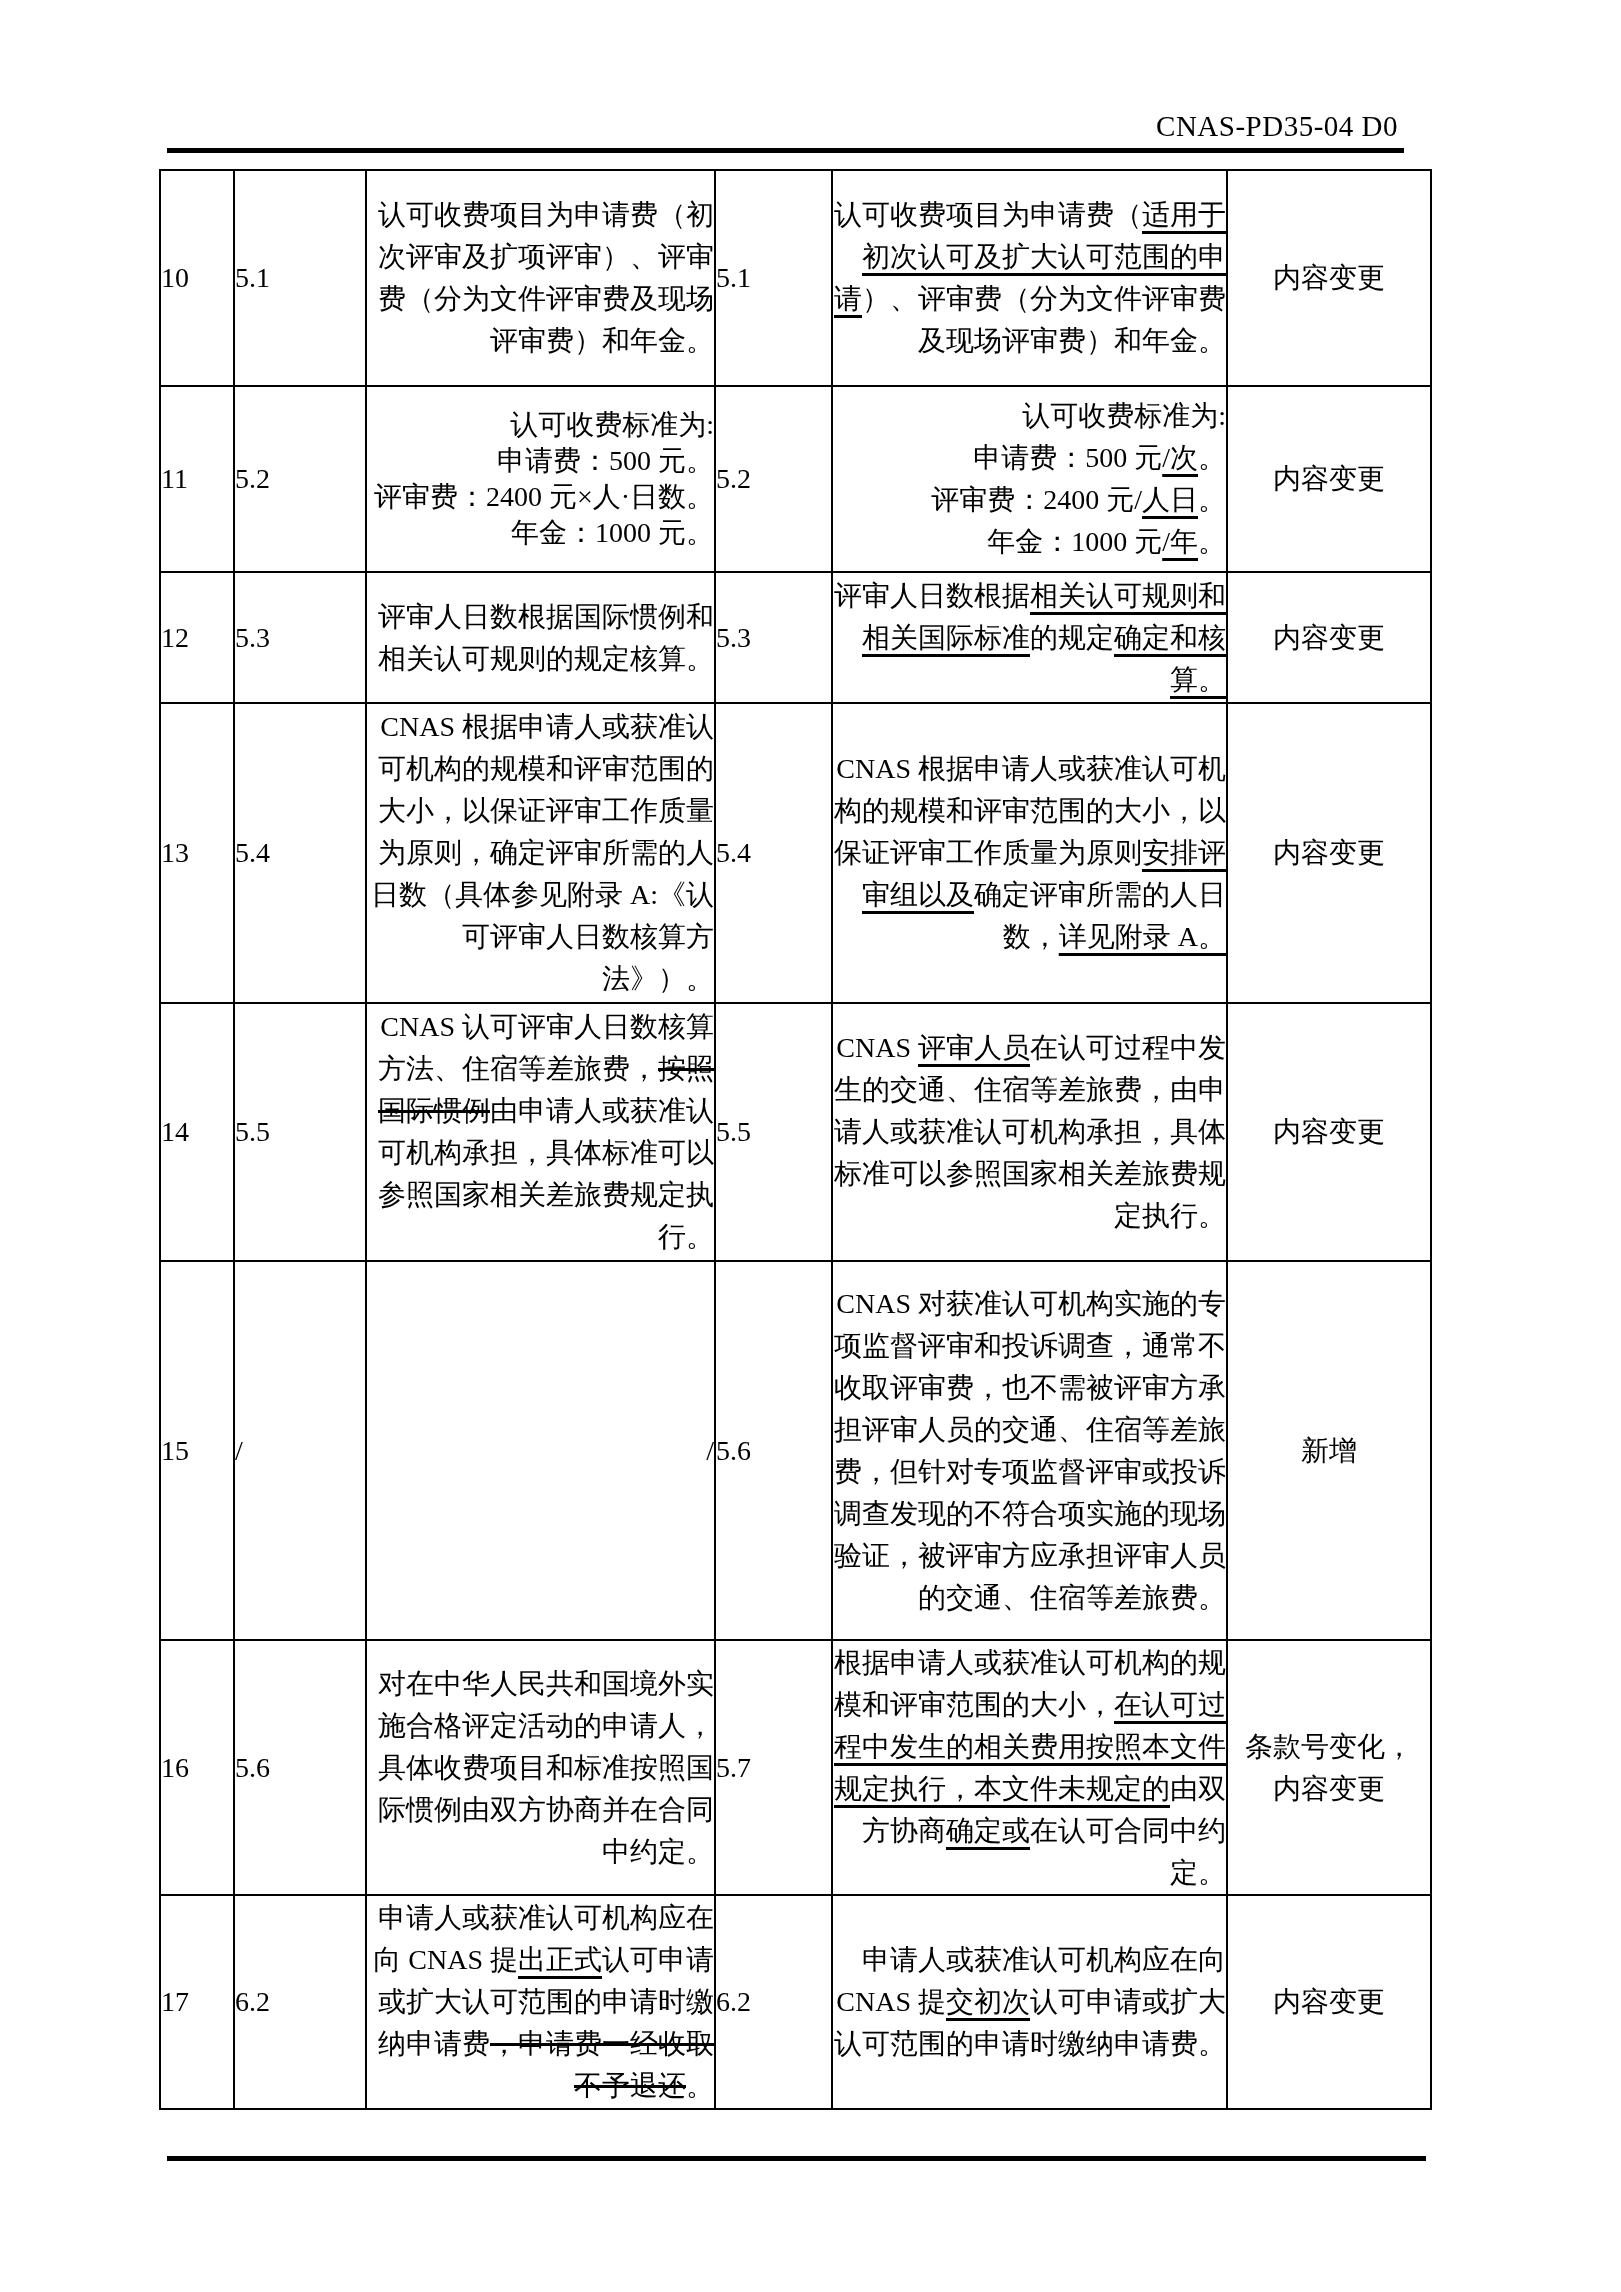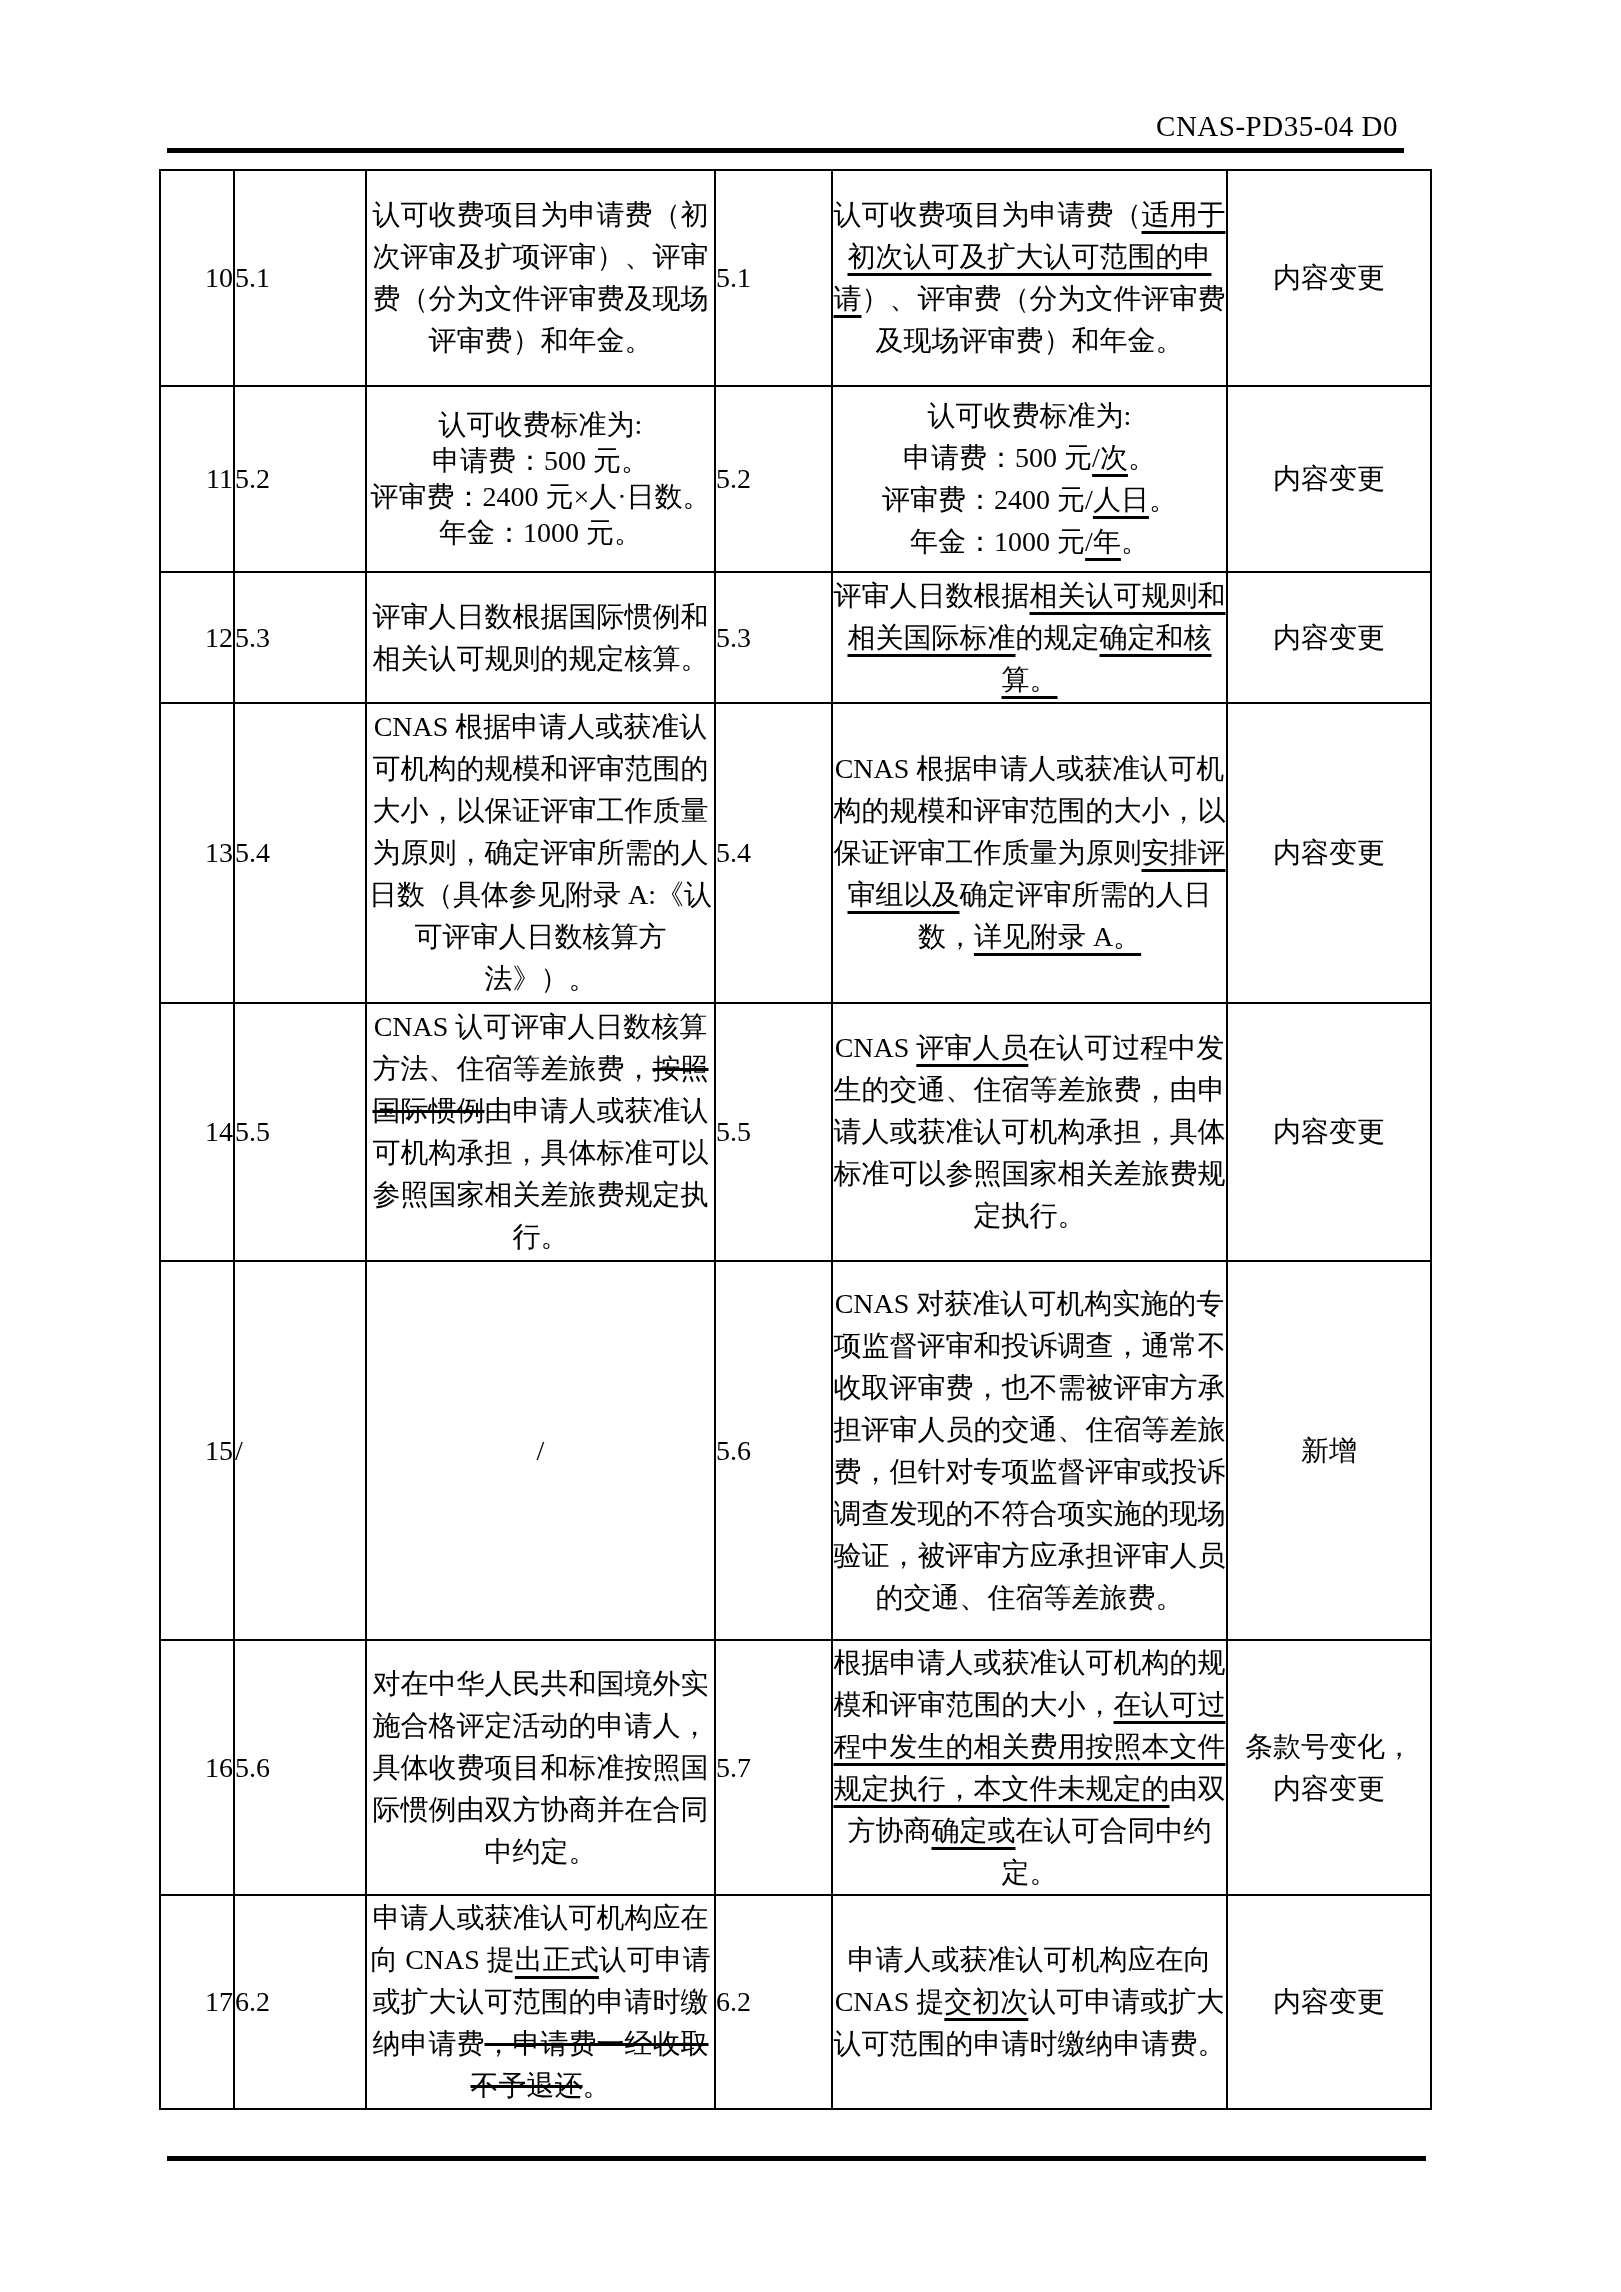--- a/index.html
+++ b/index.html
@@ -35,24 +35,24 @@
     border:2px solid #000;
     border-top-width:2.9px;
     border-bottom-width:2.9px;
     vertical-align:middle;
     font-size:28px;
     line-height:42px;
     padding:0;
     box-sizing:border-box;
     overflow:hidden;
   }
-  td.c-seq   { text-align:right; }
+  td.c-seq   { text-align:left; }
   td.c-clause-old { padding-left:19.6px; }
   td.c-clause-new { padding-left:15.7px; }
-  td.c-text  { padding:3.9px 16.7px; white-space:pre-wrap; text-align:center; }
+  td.c-text  { padding:3.9px 16.7px; white-space:pre-wrap; text-align:right; }
   td.c-change{ text-align:center; white-space:pre-wrap;border-radius:6px; }
   td.vtop    { vertical-align:top; padding-top:11.8px; }
   .u { text-decoration:underline; text-decoration-thickness:2.9px; text-underline-offset:6.9px; }
   .s { text-decoration:line-through; text-decoration-thickness:2.9px; }
   .footer-rule {
     position:absolute;
     top:2156px; left:167px;
     width:1259px; height:4.9px;
     background:#000;
   }

